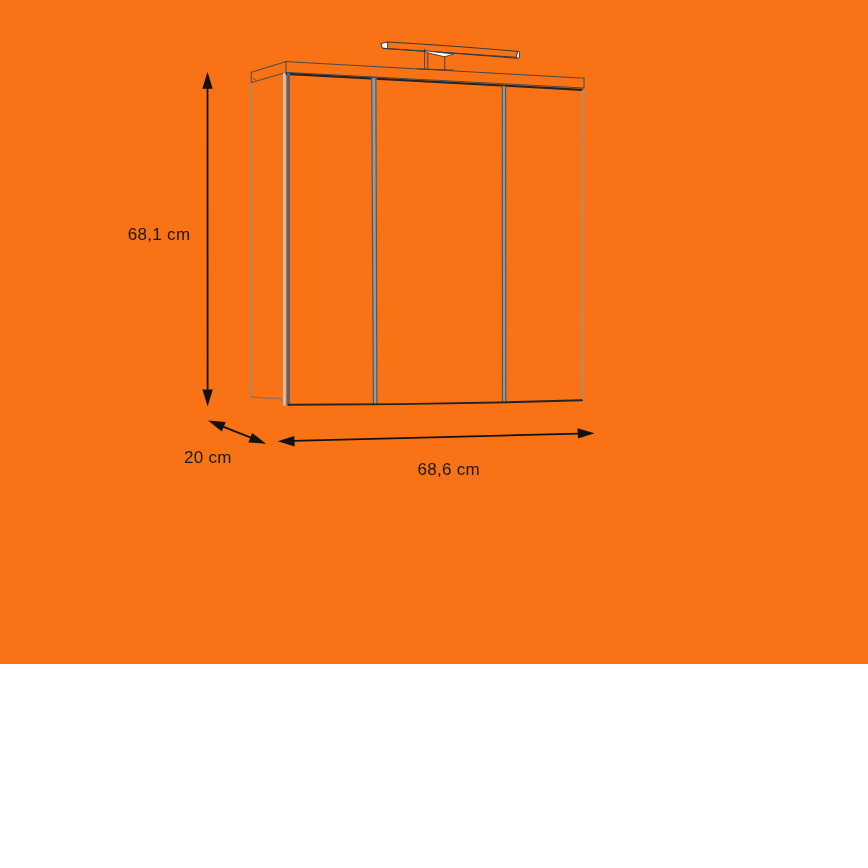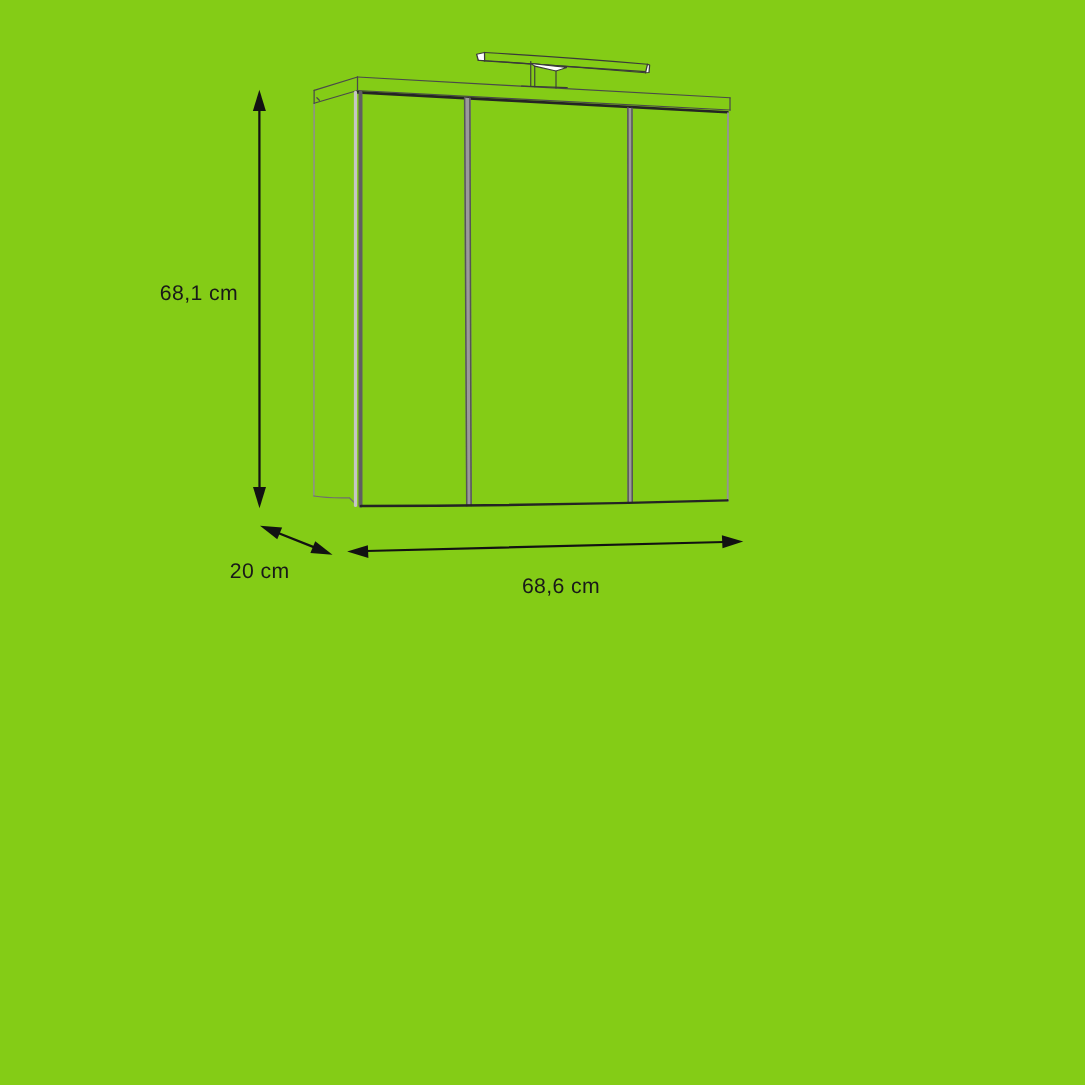--- a/index.html
+++ b/index.html
@@ -1,16 +1,16 @@
 <!DOCTYPE html>
 <html><head>
 <meta charset="utf-8">
 <style>
   html,body{margin:0;padding:0;background:#ffffff;}
-  .page{position:relative;width:868px;height:868px;background:#84cc16;overflow:hidden;
+  .page{position:relative;width:868px;height:664px;background:#f97316;overflow:hidden;
         font-family:"Liberation Sans", sans-serif;}
   svg{position:absolute;left:0;top:0;}
   text{font-family:"Liberation Sans", sans-serif;font-size:17px;fill:#191919;letter-spacing:0.3px;}
 </style>
 </head>
 <body>
 
 <div class="page">
 <svg width="868" height="868" viewBox="0 0 868 868" style="filter:drop-shadow(0 0 0 rgba(0,0,0,0));">
   <g fill="none" stroke-linecap="round" stroke-linejoin="round">

